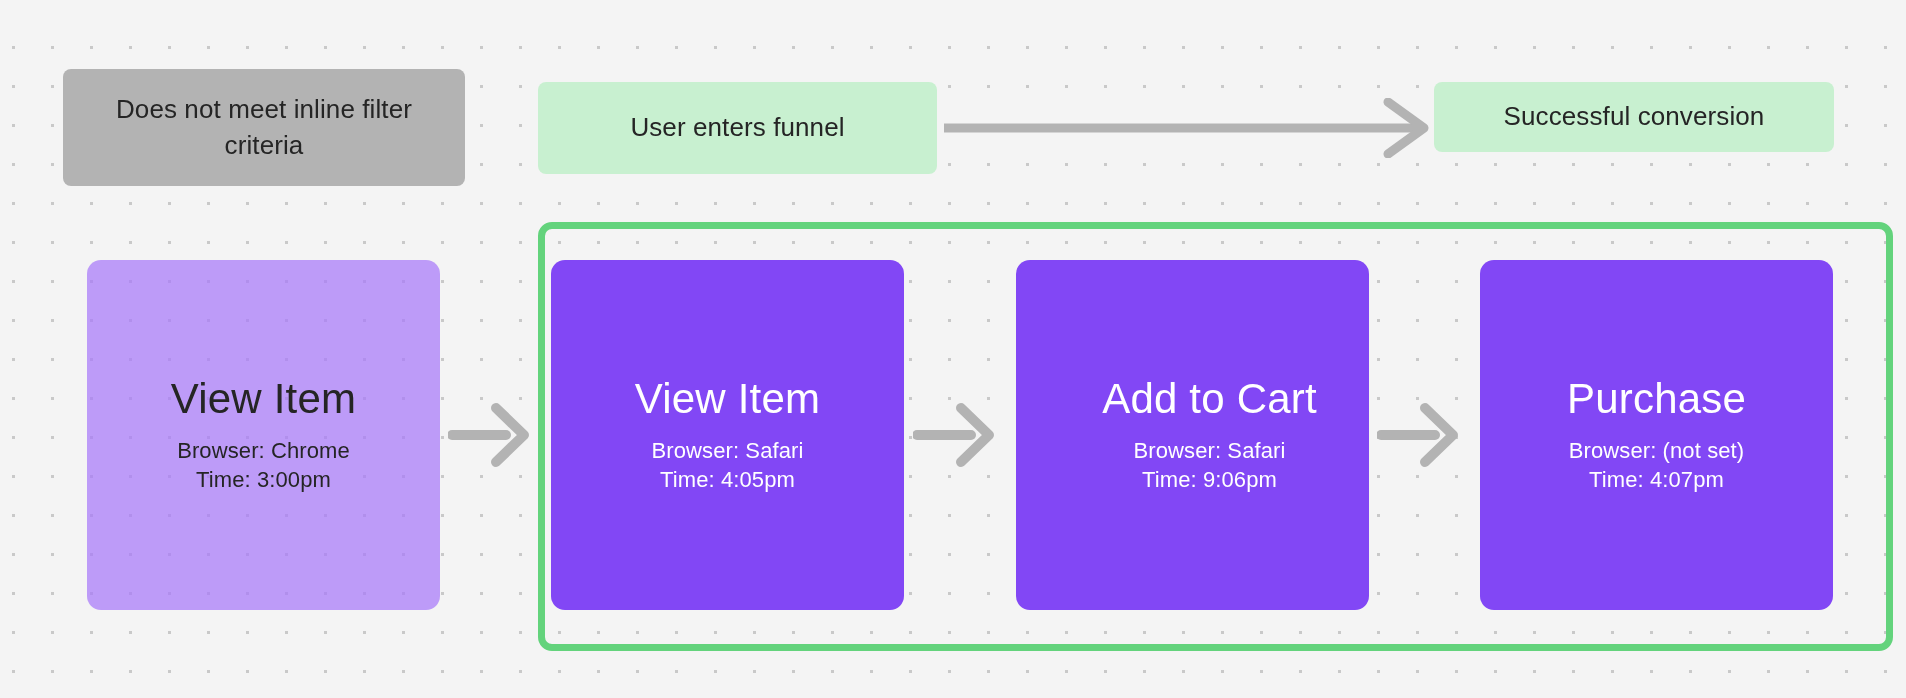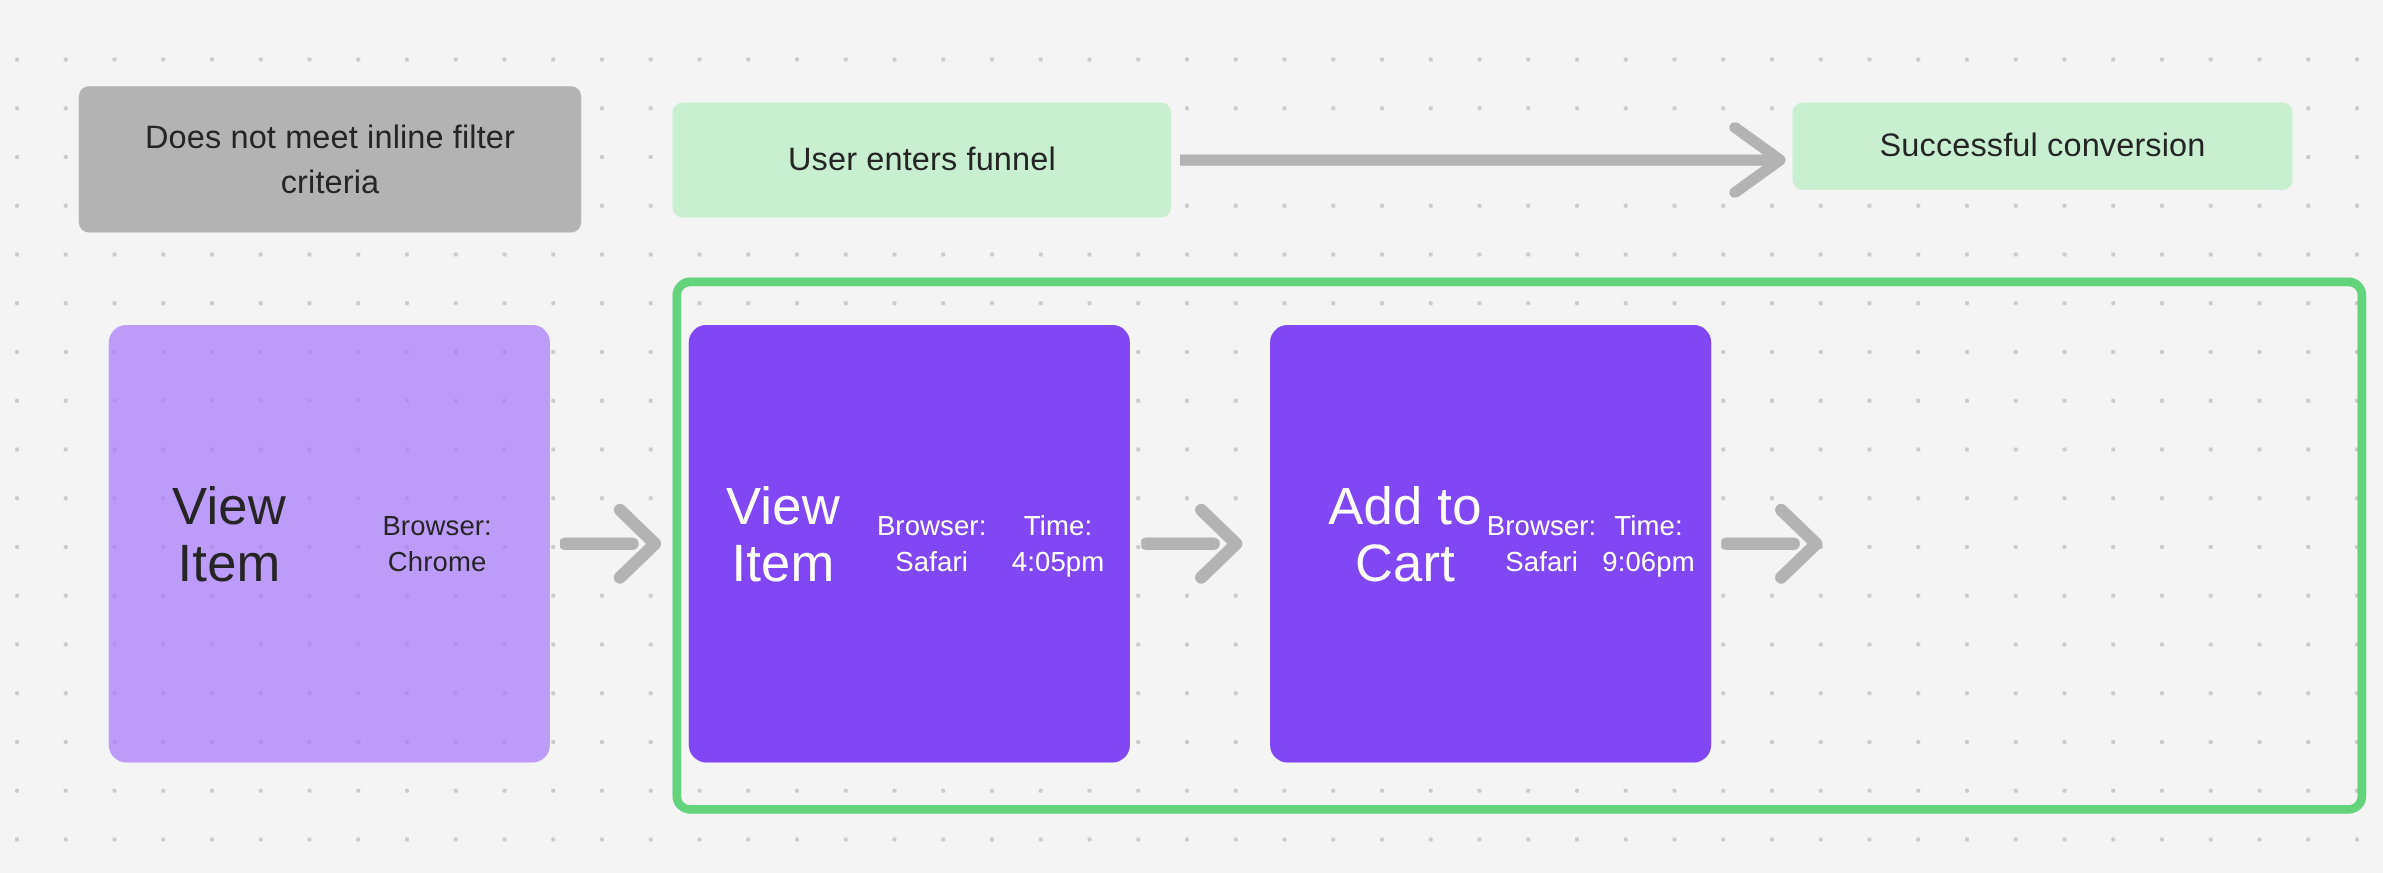--- a/index.html
+++ b/index.html
@@ -88,21 +88,21 @@
   }
 
   
   .event-card {
     position: absolute;
     box-sizing: border-box;
     width: 353px;
     height: 350px;
     border-radius: 14px;
     display: flex;
-    flex-direction: row;
+    flex-direction: column;
     align-items: center;
     justify-content: center;
     text-align: center;
     padding: 0 10px;
   }
 
   .event-card.excluded {
     background: rgba(167, 120, 250, 0.72);
     color: #252525;
     left: 87px;
@@ -162,20 +162,21 @@
 
   <div class="legend-chip" id="legend-success">
     <span>Successful conversion</span>
   </div>
 
   <div id="funnel-group"></div>
 
   <div class="event-card excluded" id="card-1">
     <div class="card-title">View Item</div>
     <div class="card-meta">Browser: Chrome</div>
+    <div class="card-meta">Time: 3:00pm</div>
   </div>
 
   <svg class="flow-arrow" id="flow-arrow-1" viewBox="0 0 84 66">
     <line x1="4" y1="33" x2="58" y2="33" stroke="#b3b3b3" stroke-width="10" stroke-linecap="round"></line>
     <polyline points="48,6 76,33 48,60" fill="none" stroke="#b3b3b3" stroke-width="10" stroke-linecap="round" stroke-linejoin="round"></polyline>
   </svg>
 
   <div class="event-card included" id="card-2">
     <div class="card-title">View Item</div>
     <div class="card-meta">Browser: Safari</div>
@@ -191,14 +192,19 @@
     <div class="card-title">Add to Cart</div>
     <div class="card-meta">Browser: Safari</div>
     <div class="card-meta">Time: 9:06pm</div>
   </div>
 
   <svg class="flow-arrow" id="flow-arrow-3" viewBox="0 0 84 66">
     <line x1="4" y1="33" x2="58" y2="33" stroke="#b3b3b3" stroke-width="10" stroke-linecap="round"></line>
     <polyline points="48,6 76,33 48,60" fill="none" stroke="#b3b3b3" stroke-width="10" stroke-linecap="round" stroke-linejoin="round"></polyline>
   </svg>
 
+  <div class="event-card included" id="card-4">
+    <div class="card-title">Purchase</div>
+    <div class="card-meta">Browser: (not set)</div>
+    <div class="card-meta">Time: 4:07pm</div>
+  </div>
 
 </div>
 
 </body></html>

